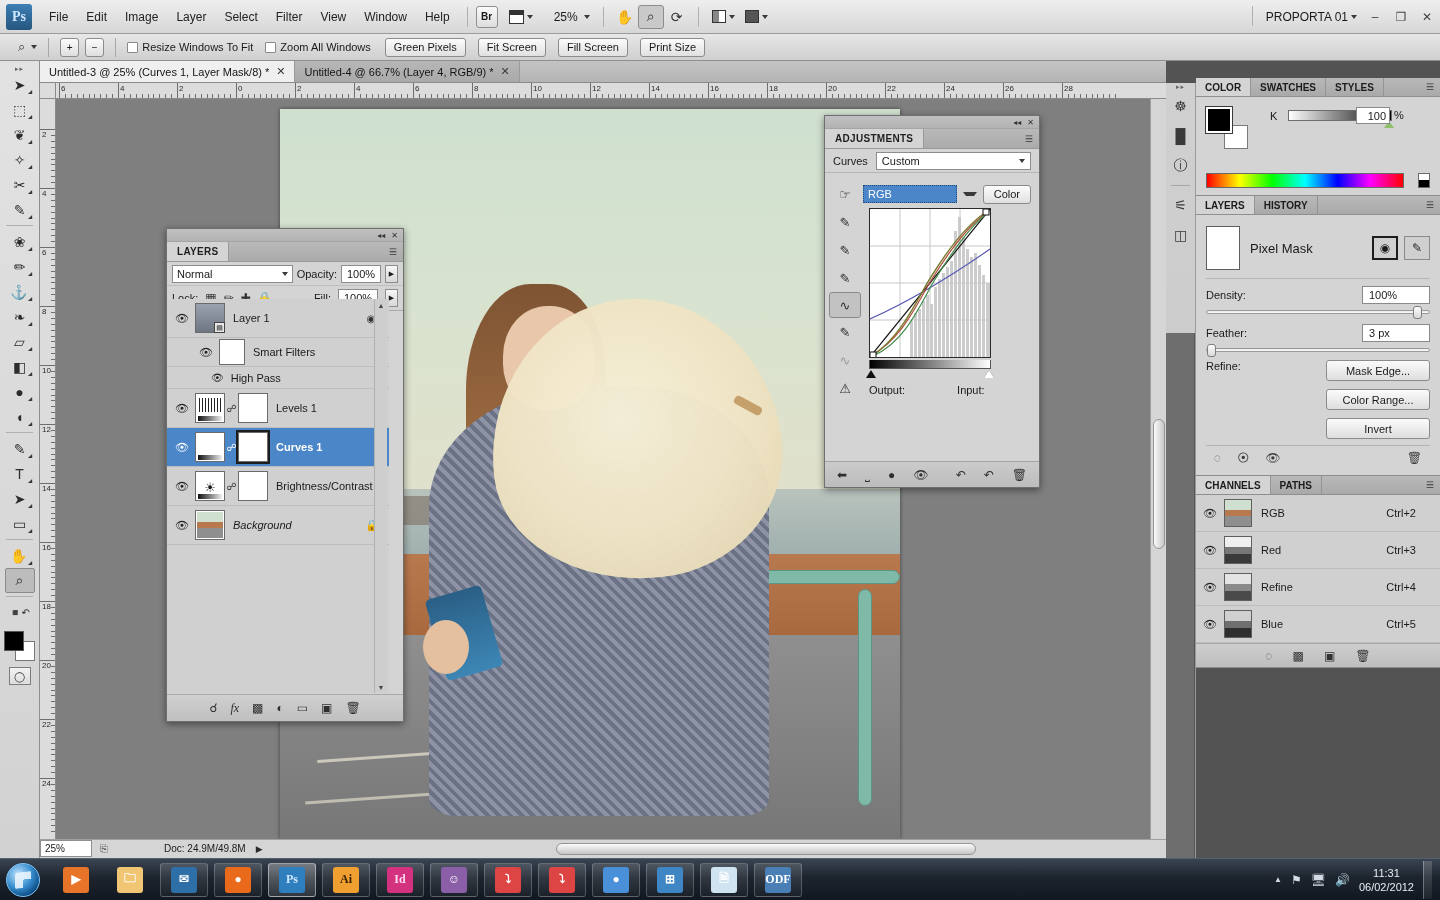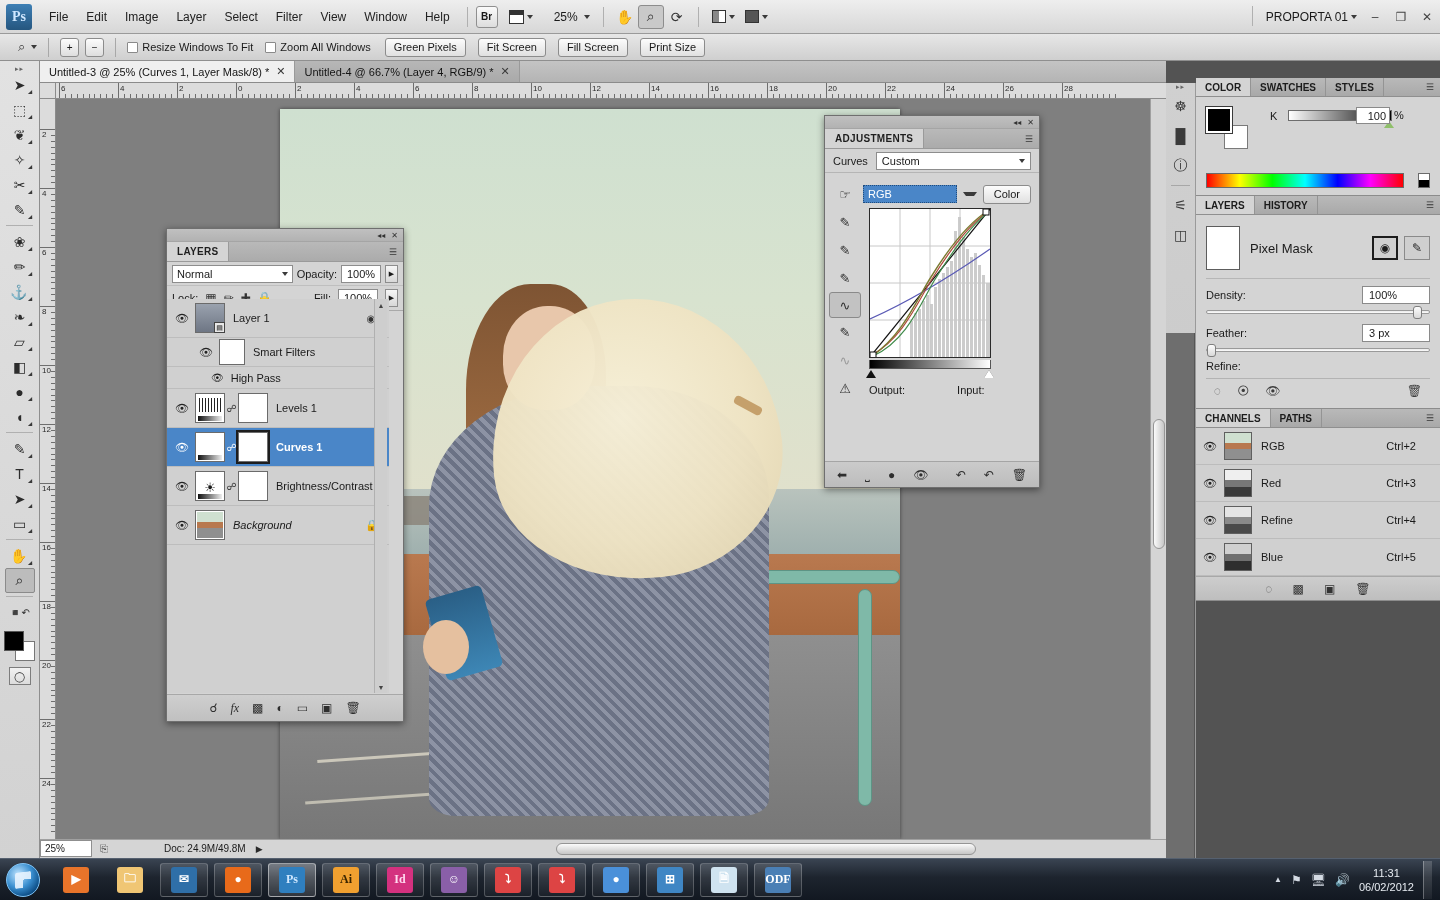--- a/index.html
+++ b/index.html
@@ -1103,20 +1103,25 @@
         </div>
         <div class="mrow">
           <span class="lab">Feather:</span>
           <span class="val">3 px</span>
         </div>
         <div class="slider-track">
           <div class="sl-knob" style="left:0px;"></div>
         </div>
         <div class="refine-row">
           <span class="lab">Refine:</span>
+          <div class="refine-btns">
+            <div class="rf-btn">Mask Edge...</div>
+            <div class="rf-btn">Color Range...</div>
+            <div class="rf-btn">Invert</div>
+          </div>
         </div>
         <div class="masks-foot">
           <span>◌</span>
           <span>⦿</span>
           <span>👁</span>
           <span class="right">🗑</span>
         </div>
       </div>
     </div>
 

